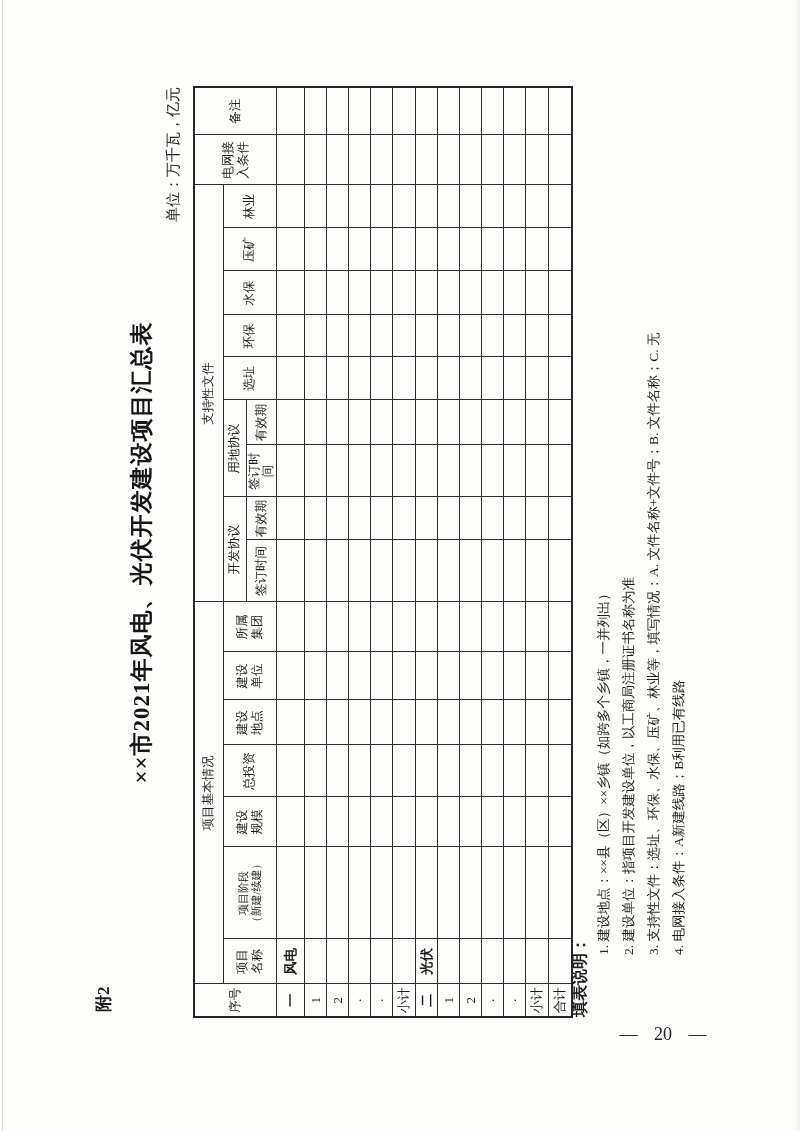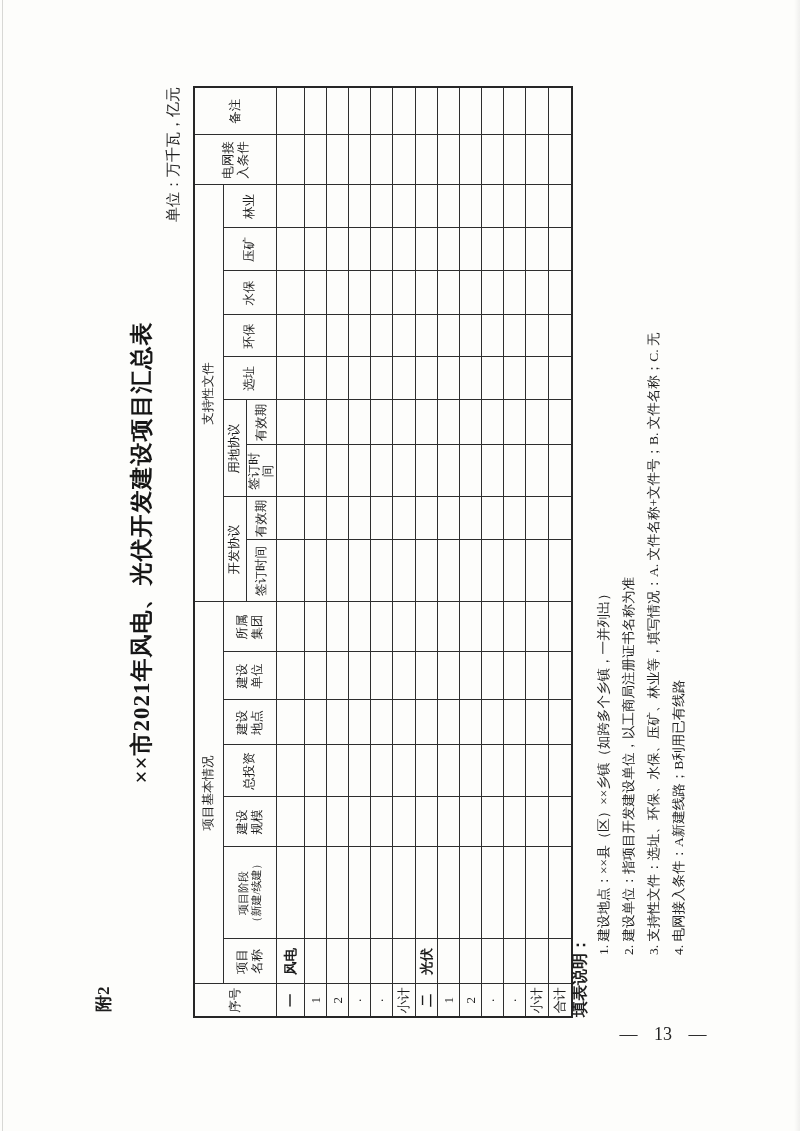--- a/index.html
+++ b/index.html
@@ -400,13 +400,13 @@
   <div class="notes">
     <div class="notes-title">填表说明：</div>
     <div class="note-item">1. 建设地点：××县（区）××乡镇（如跨多个乡镇，一并列出）</div>
     <div class="note-item">2. 建设单位：指项目开发建设单位，以工商局注册证书名称为准</div>
     <div class="note-item">3. 支持性文件：选址、环保、水保、压矿、林业等，填写情况：A. 文件名称+文件号；B. 文件名称；C. 无</div>
     <div class="note-item">4. 电网接入条件：A新建线路；B利用已有线路</div>
   </div>
 
 </div>
 
-<div class="pagenum">— 13 —</div>
+<div class="pagenum">— 20 —</div>
 
 </body></html>

